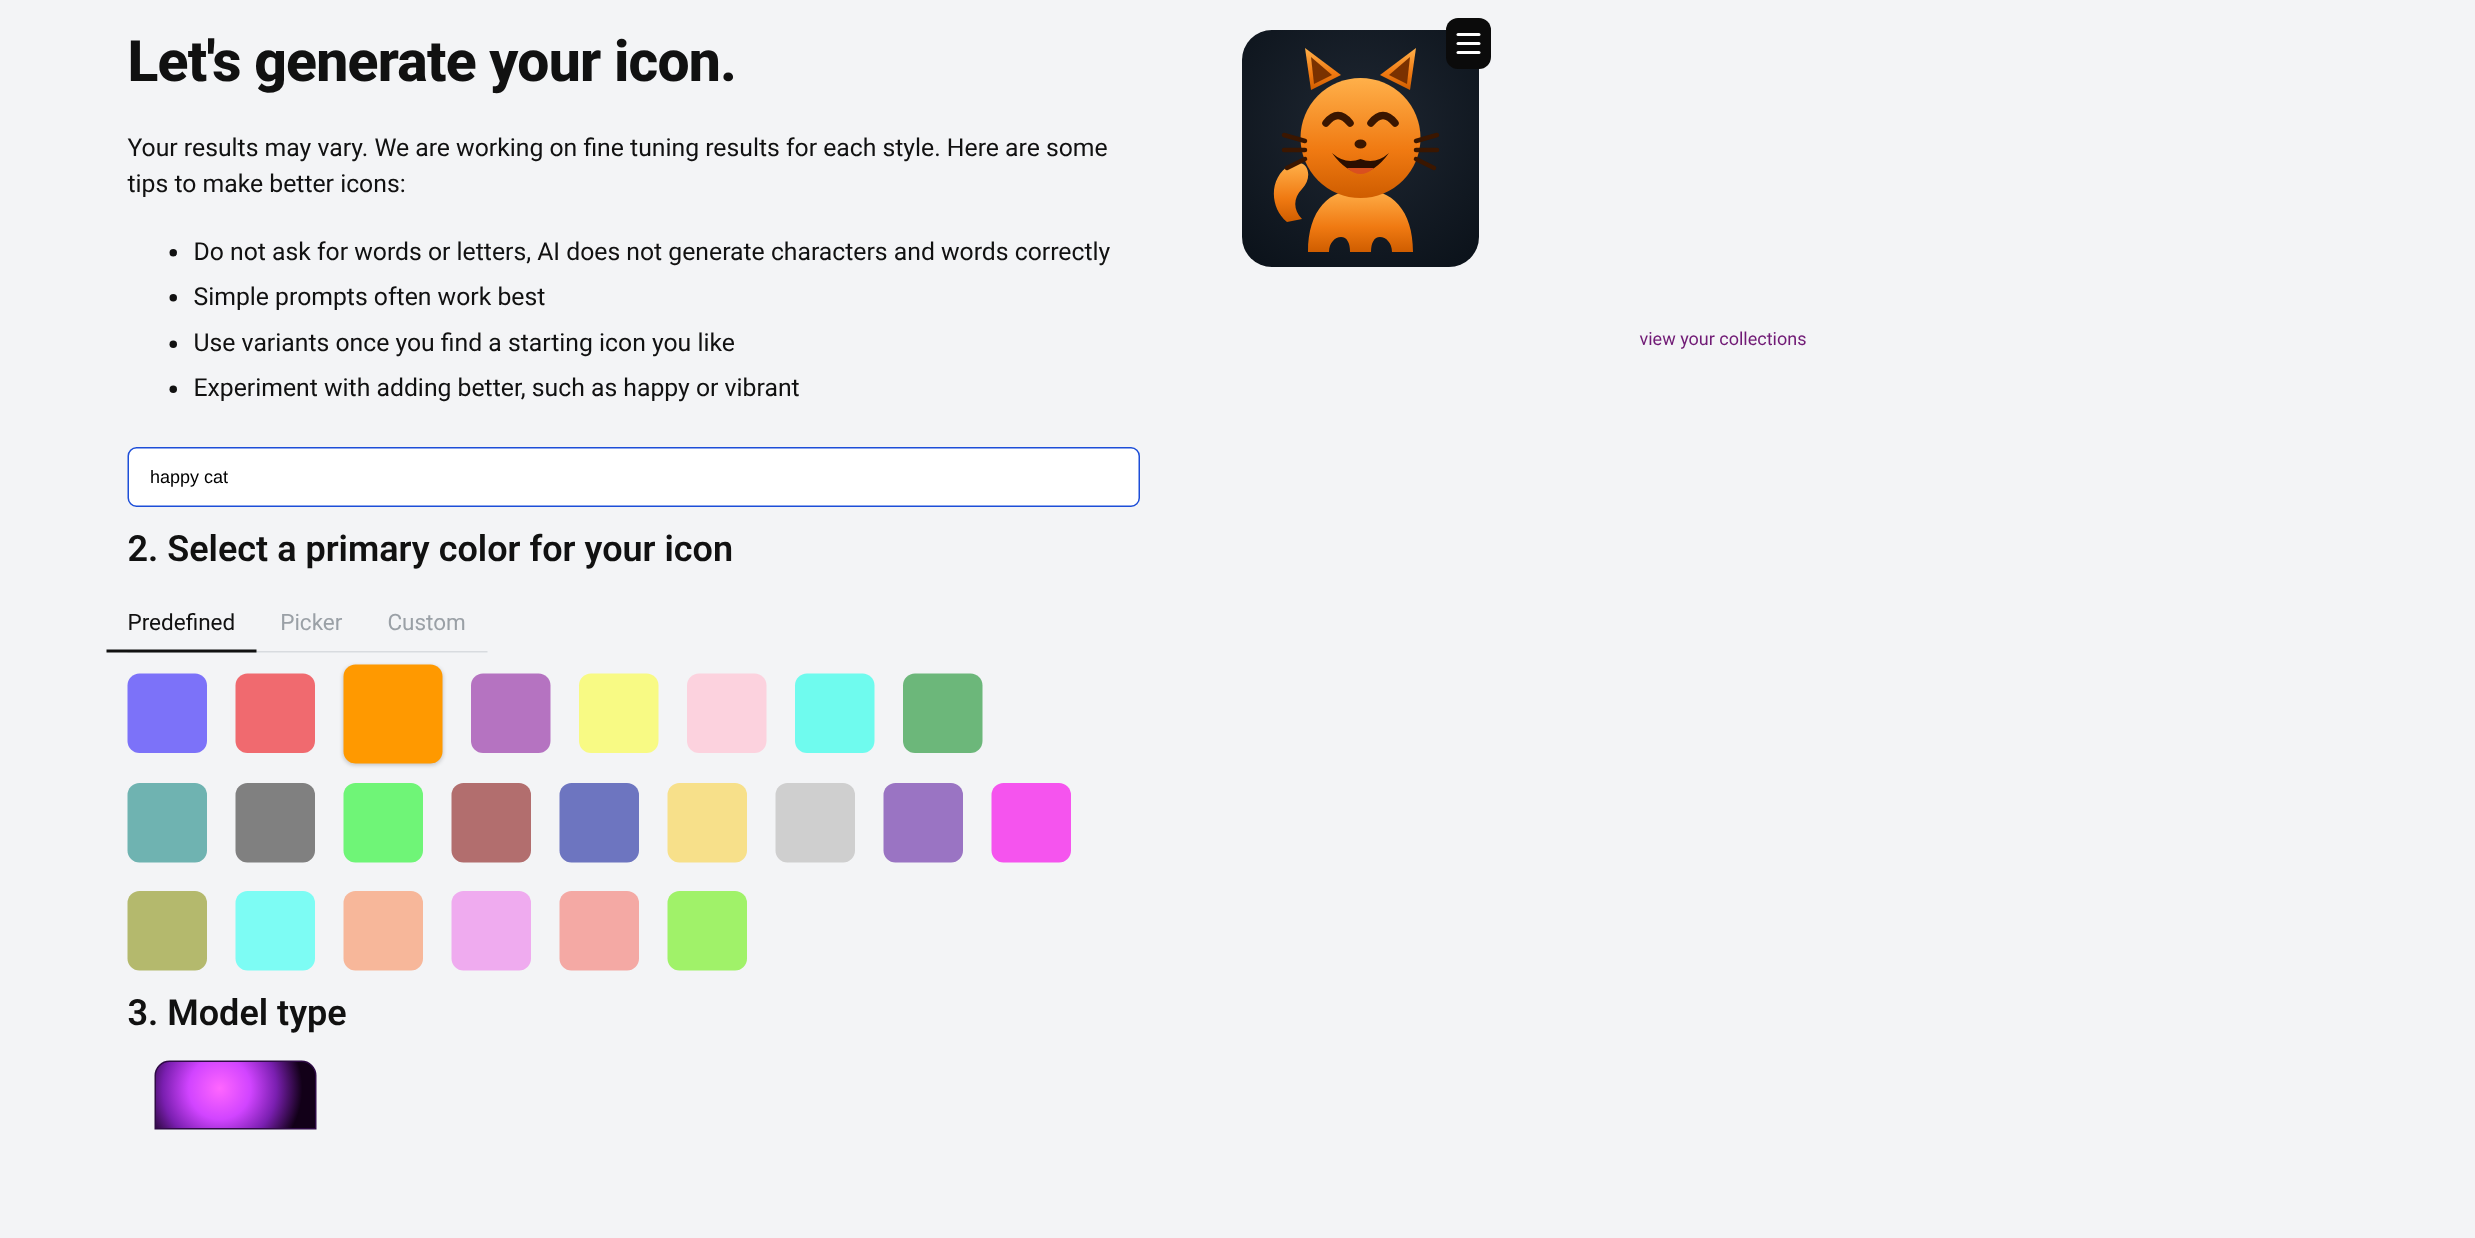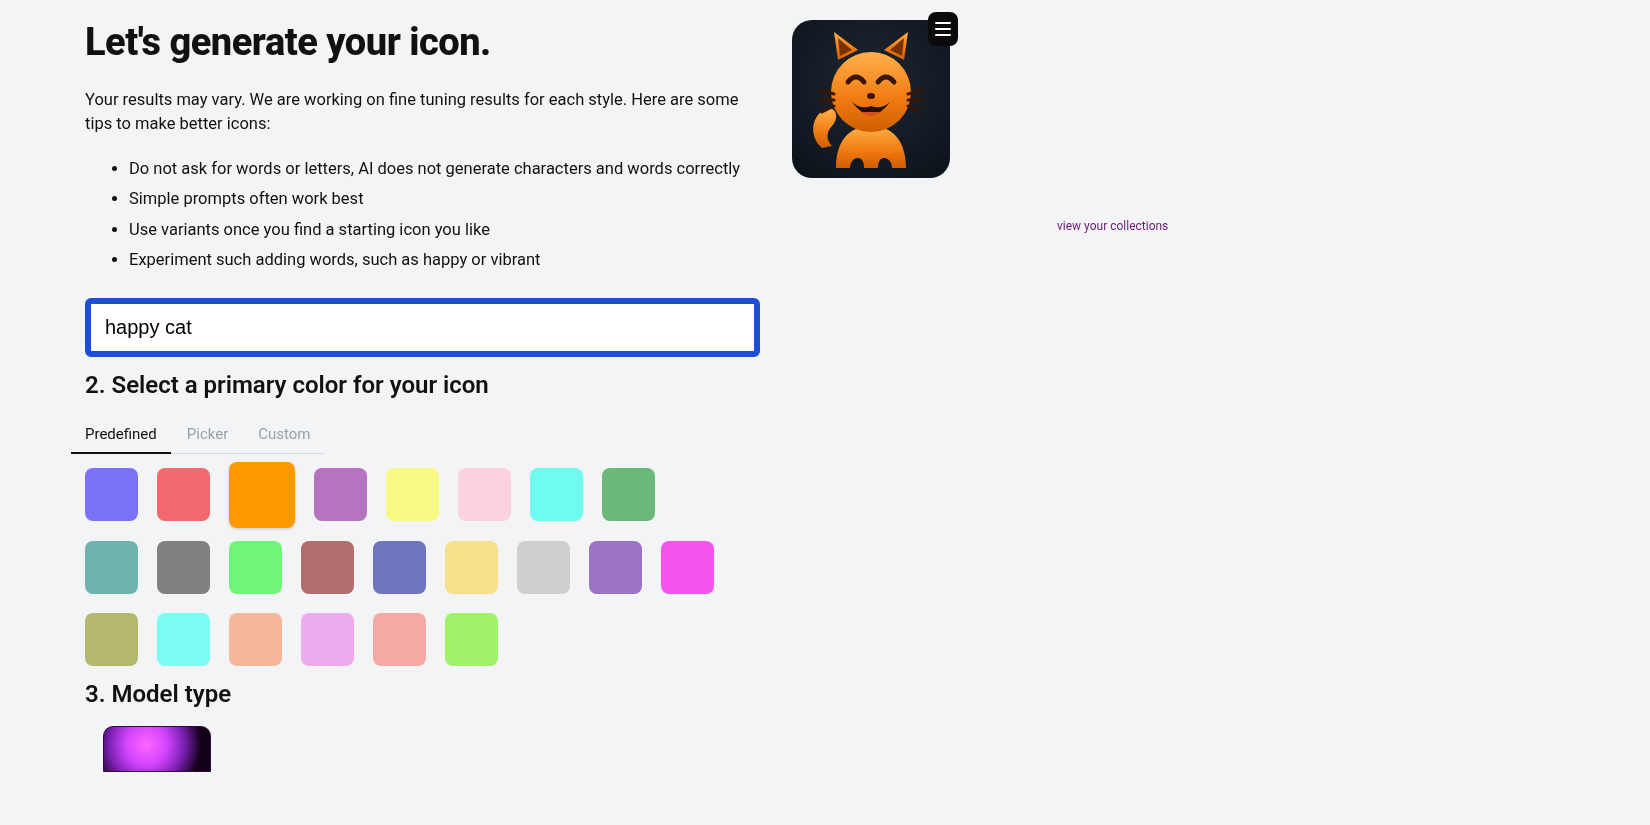--- a/index.html
+++ b/index.html
@@ -7,21 +7,21 @@
   font-family: -apple-system, BlinkMacSystemFont, "Segoe UI", Roboto, Helvetica, Arial, sans-serif;
   background: #f3f4f6;
   color: #111;
   width: 1650px;
   height: 825px;
   overflow: hidden;
 }
 .page {
   display: flex;
   padding: 20px 85px 0 85px;
-  gap: 32px;
+  gap: 68px;
 }
 .left {
   flex: 0 0 675px;
 }
 .right {
   flex: 1;
 }
 h1.main-title {
   font-size: 38px;
   font-weight: 800;
@@ -44,22 +44,22 @@
 }
 h2.section {
   font-size: 24px;
   font-weight: 600;
   margin-top: 14px;
   margin-bottom: 18px;
 }
 .prompt-input {
   width: 100%;
   padding: 12px 14px;
-  font-size: 20px;
-  border: 6px solid #1d4ed8;
+  font-size: 12px;
+  border: 1px solid #1d4ed8;
   border-radius: 6px;
   background: #fff;
   outline: none;
 }
 .tabs {
   display: flex;
   gap: 30px;
   border-bottom: 1px solid #d8dbdf;
   width: 240px;
   margin-top: 18px;
@@ -168,21 +168,21 @@
 <body>
 
 <div class="page">
   <div class="left">
     <h1 class="main-title">Let's generate your icon.</h1>
     <p class="intro">Your results may vary. We are working on fine tuning results for each style. Here are some tips to make better icons:</p>
     <ul class="tips" id="tips-list">
         <li>Do not ask for words or letters, AI does not generate characters and words correctly</li>
         <li>Simple prompts often work best</li>
         <li>Use variants once you find a starting icon you like</li>
-        <li>Experiment such adding words, such as happy or vibrant</li>
+        <li>Experiment with adding better, such as happy or vibrant</li>
       </ul>
 
     <input class="prompt-input" type="text" value="happy cat" style="">
 
     <h2 class="section">2. Select a primary color for your icon</h2>
     <div class="tabs">
       <div class="tab active">Predefined</div>
       <div class="tab">Picker</div>
       <div class="tab">Custom</div>
     </div>

